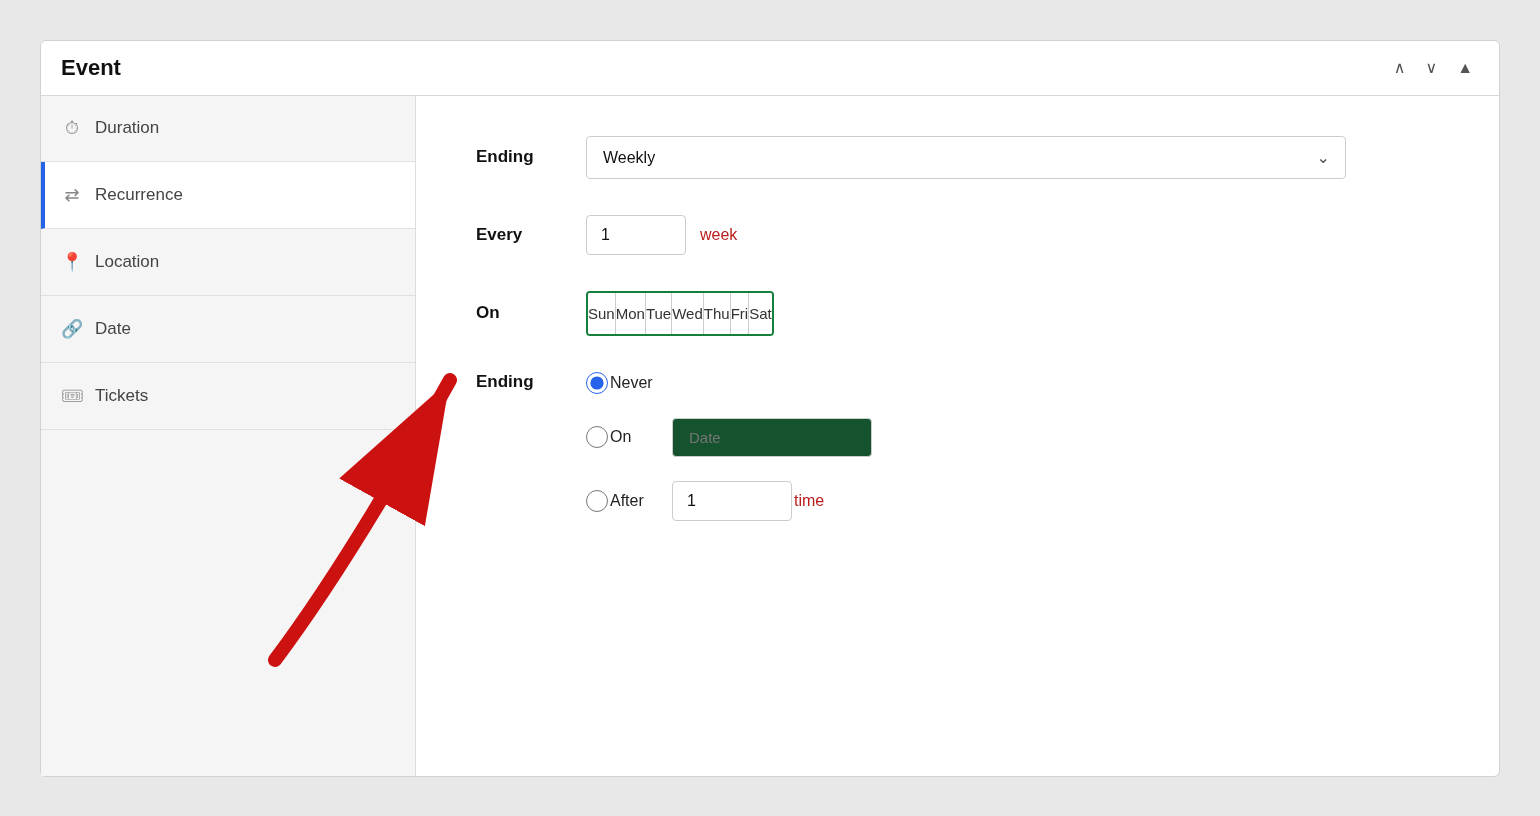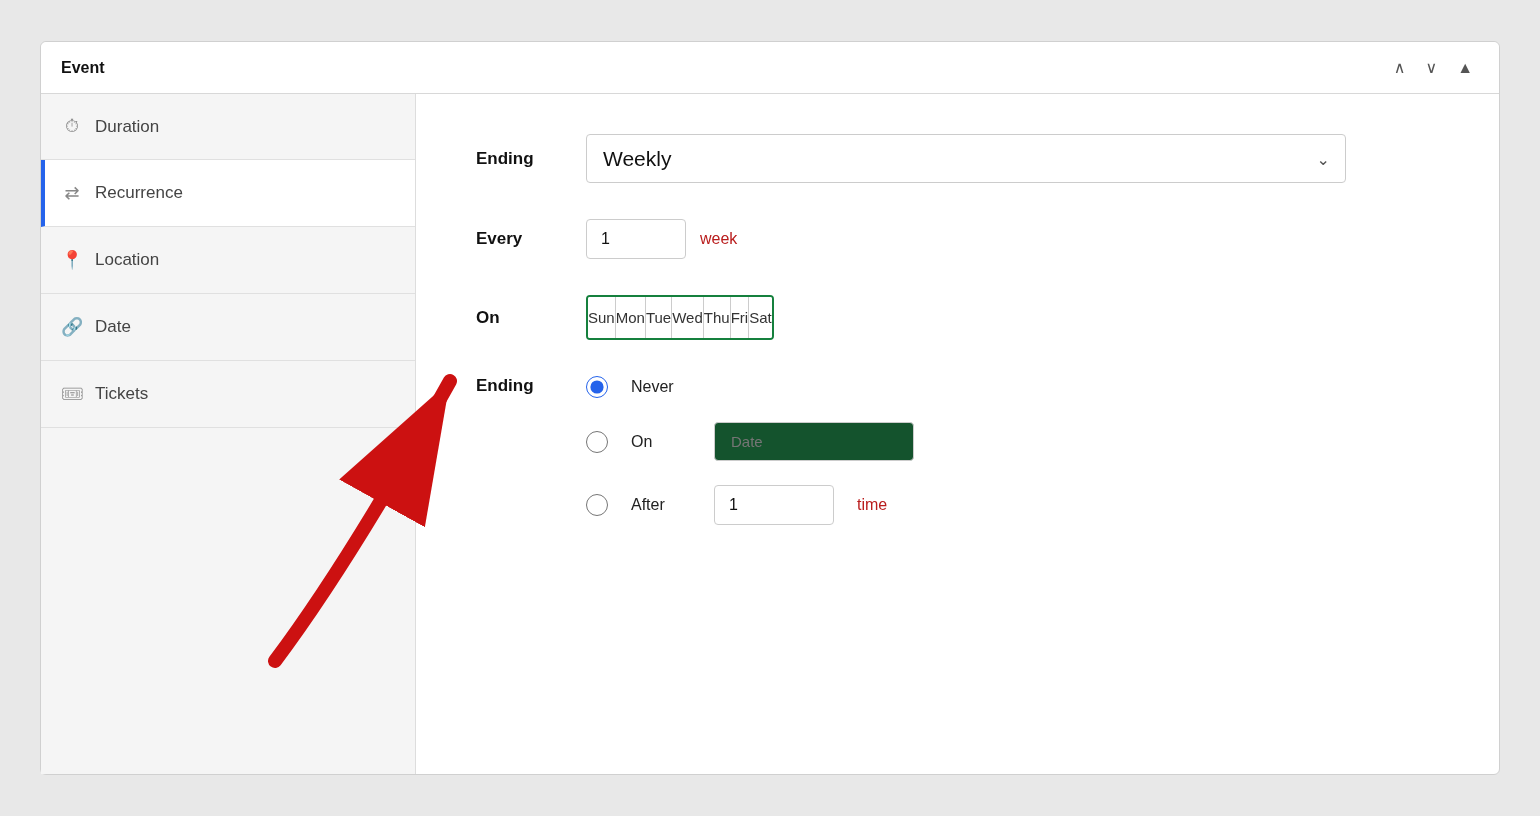--- a/index.html
+++ b/index.html
@@ -22,21 +22,21 @@
     .panel-header {
       display: flex;
       align-items: center;
       justify-content: space-between;
       padding: 14px 20px;
       border-bottom: 1px solid #d8d8d8;
       background: #fff;
       border-radius: 6px 6px 0 0;
     }
     .panel-title {
-      font-size: 16px;
+      font-size: 22px;
       font-weight: 700;
       color: #111;
     }
     .header-controls {
       display: flex;
       gap: 8px;
       align-items: center;
     }
     .header-btn {
       background: none;
@@ -110,21 +110,21 @@
     .select-wrapper {
       position: relative;
       flex: 1;
       max-width: 760px;
     }
     .select-field {
       width: 100%;
       padding: 12px 44px 12px 16px;
       border: 1px solid #ccc;
       border-radius: 4px;
-      font-size: 21px;
+      font-size: 16px;
       color: #111;
       background: #fff;
       appearance: none;
       cursor: pointer;
     }
     .select-chevron {
       position: absolute;
       right: 16px;
       top: 50%;
       transform: translateY(-50%);
@@ -168,21 +168,21 @@
     .day-btn:last-child { border-right: none; }
     
     .radio-group {
       display: flex;
       flex-direction: column;
       gap: 24px;
     }
     .radio-row {
       display: flex;
       align-items: center;
-      gap: 23px;
+      gap: 2px;
     }
     .radio-input {
       width: 22px;
       height: 22px;
       cursor: pointer;
       accent-color: #2563eb;
     }
     .radio-label {
       font-size: 16px;
       color: #222;

